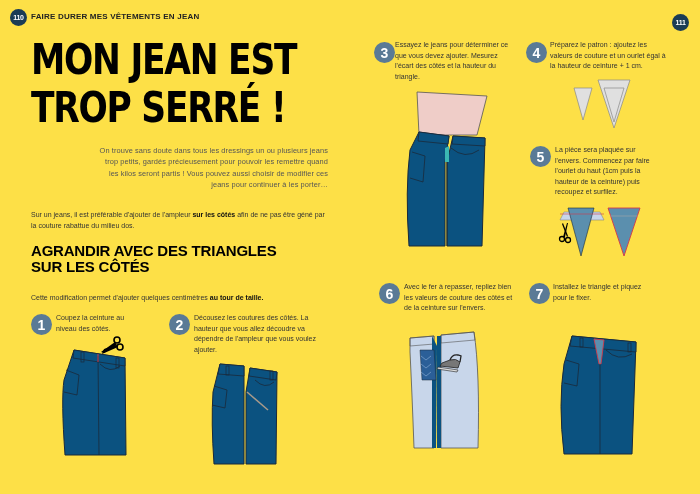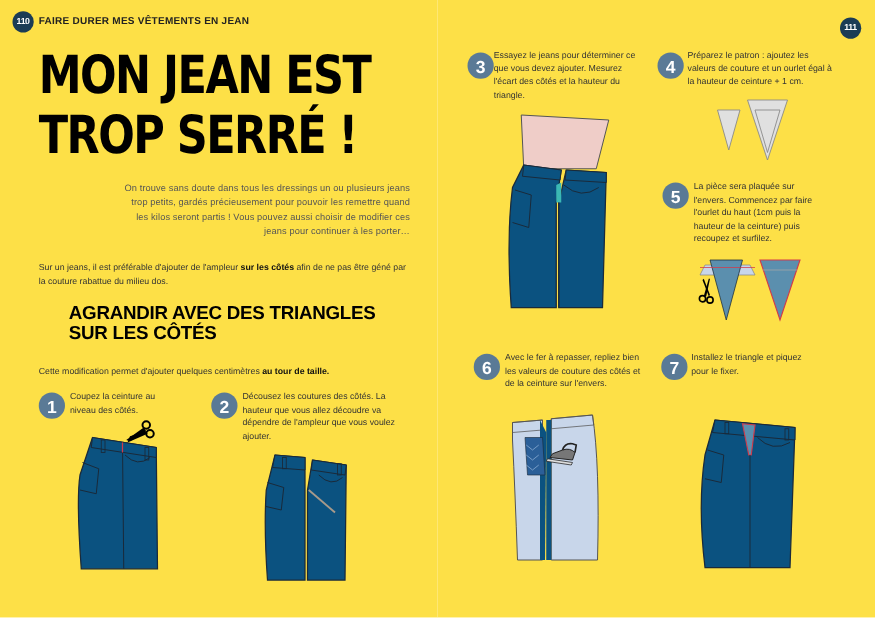--- a/index.html
+++ b/index.html
@@ -9,21 +9,21 @@
   .page-left { left: 0; width: 350px; }
   .page-right { left: 350px; width: 350px; }
   .folio { position: absolute; width: 17px; height: 17px; border-radius: 50%; background: #1b3c55; color: #fff;
     font-size: 7px; font-weight: bold; display: flex; align-items: center; justify-content: center; letter-spacing: -0.3px; }
   .running-head { position: absolute; left: 31px; top: 12px; font-size: 8px; font-weight: bold; letter-spacing: 0.2px; color: #222; }
   .title { position: absolute; left: 31px; top: 36px; font-family: "DejaVu Sans", sans-serif; font-weight: bold;
     font-size: 42px; line-height: 48px; letter-spacing: -1.5px; color: #000; transform: scaleX(0.82); transform-origin: left top; white-space: nowrap; }
   .intro { position: absolute; left: 96px; top: 145px; width: 232px; text-align: right; font-size: 7.4px; line-height: 11.3px; color: #555; letter-spacing: 0.1px; }
   .body-text { position: absolute; font-size: 7px; line-height: 11px; color: #333; }
   .body-text b { color: #111; }
-  .h2 { position: absolute; left: 31px; top: 243px; font-weight: bold; font-size: 15px; line-height: 16px; color: #000; letter-spacing: -0.2px; margin-left: 24px; }
+  .h2 { position: absolute; left: 31px; top: 243px; font-weight: bold; font-size: 15px; line-height: 16px; color: #000; letter-spacing: -0.2px; }
   .step-num { position: absolute; width: 21px; height: 21px; border-radius: 50%; background: #5a7a96; color: #fff;
     font-size: 14px; font-weight: bold; display: flex; align-items: center; justify-content: center; }
   .step-text { position: absolute; font-size: 7px; line-height: 10.5px; color: #333; }
   svg { position: absolute; overflow: visible; }
 </style>
 </head>
 <body>
 
 <div class="page page-left">
   <div class="folio" style="left:10px;top:9px;">110</div>

